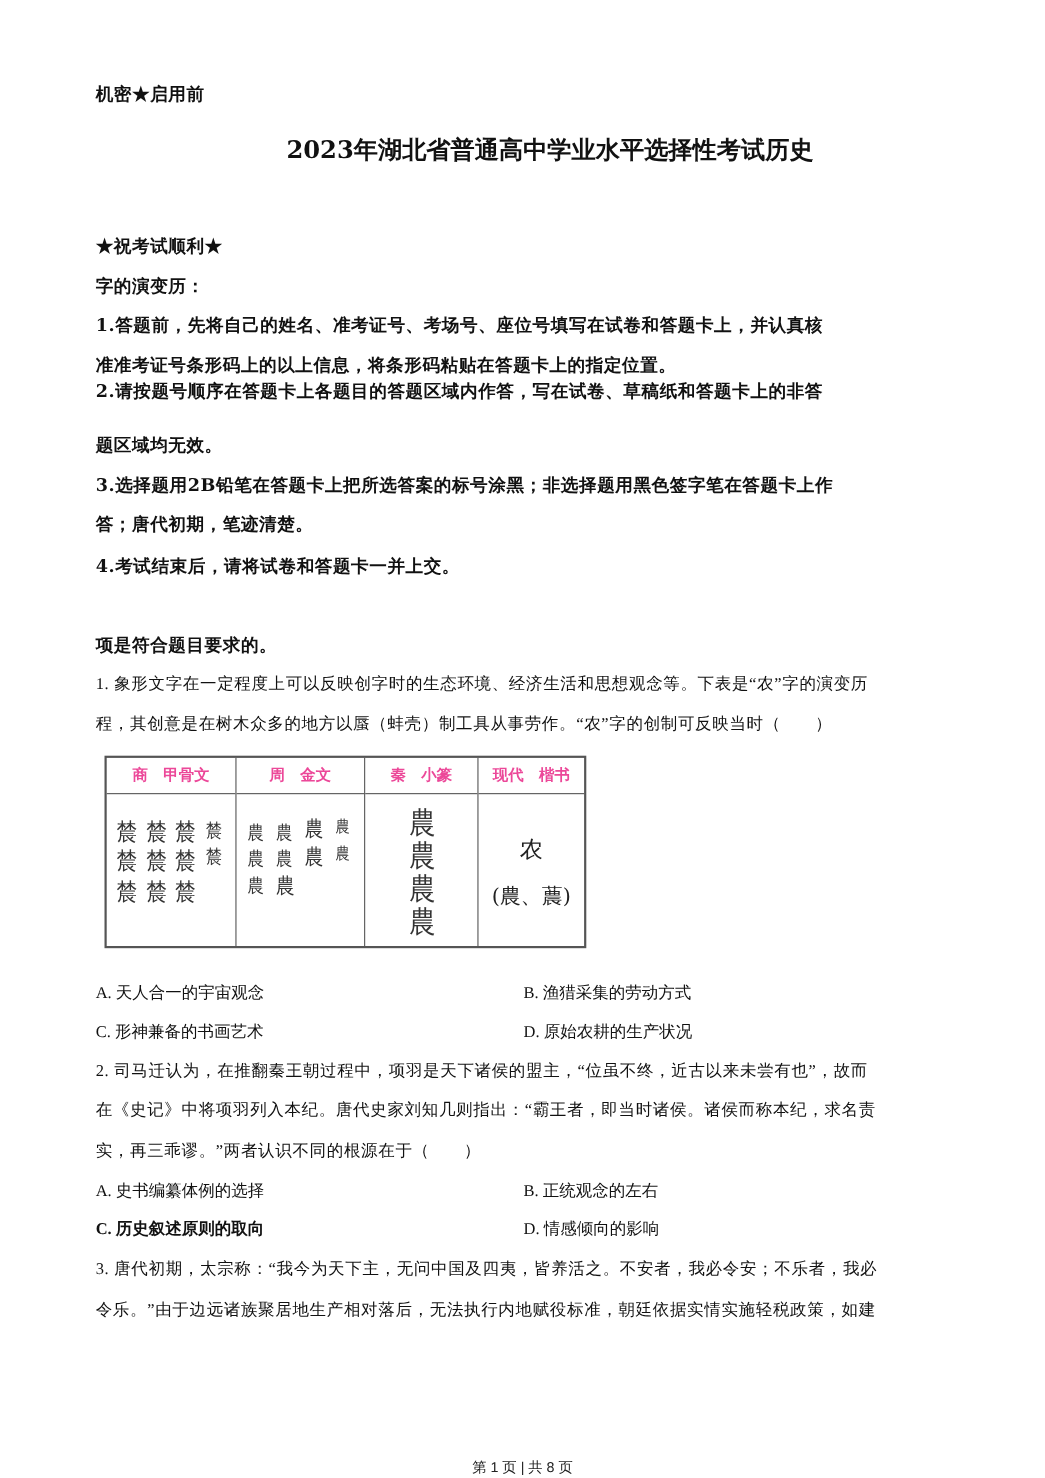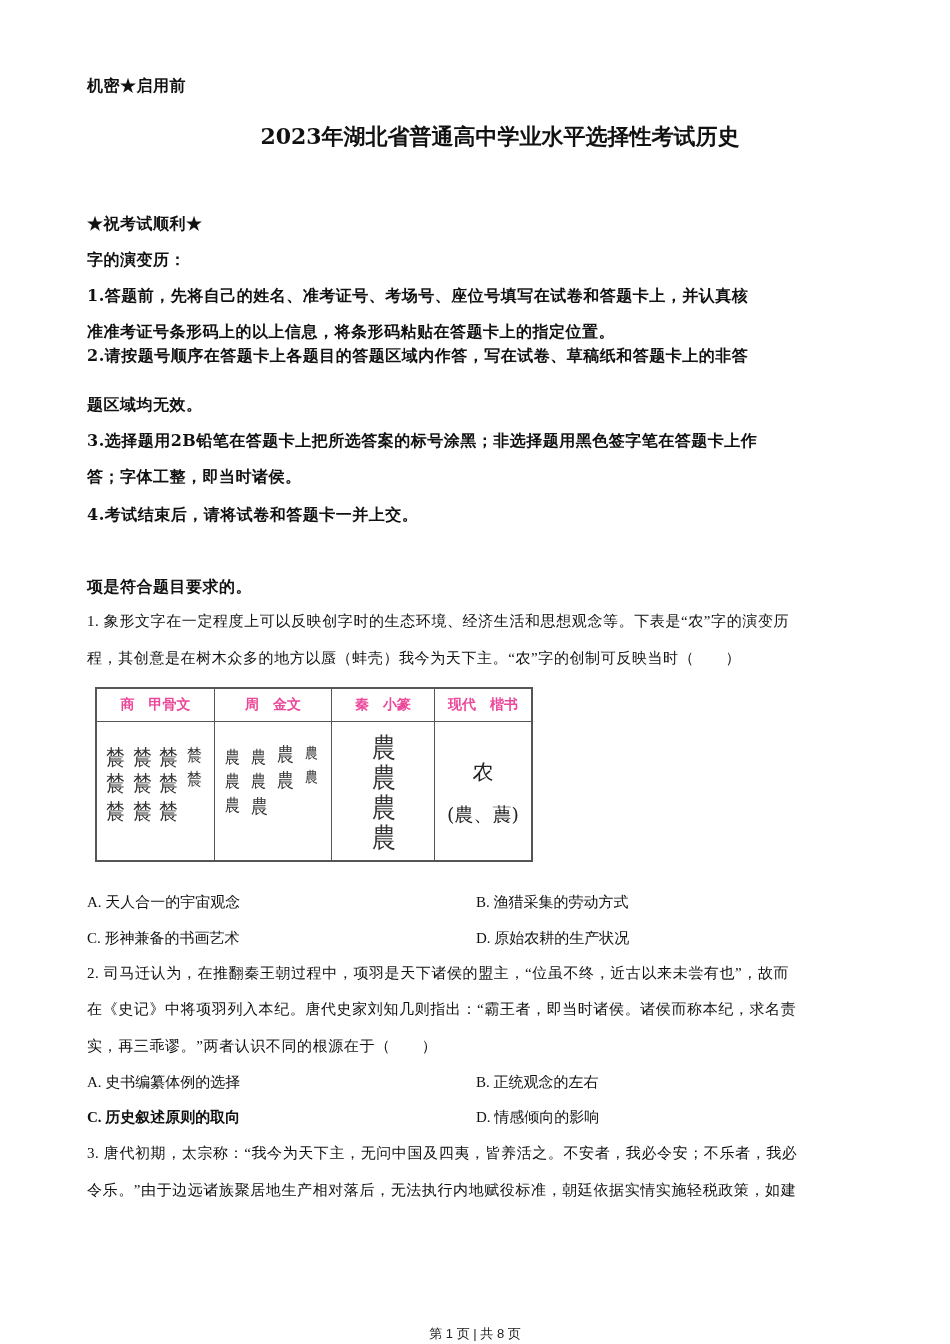--- a/index.html
+++ b/index.html
@@ -32,29 +32,29 @@
   <div class="title">2023年湖北省普通高中学业水平选择性考试历史</div>
   <div class="line hdr" style="top:214px;">★祝考试顺利★</div>
   <div class="line hdr" style="top:250px;">字的演变历：</div>
 
   <div>
     <div class="line hdr" style="top:286px;">1.答题前，先将自己的姓名、准考证号、考场号、座位号填写在试卷和答题卡上，并认真核</div>
     <div class="line hdr" style="top:322px;">准准考证号条形码上的以上信息，将条形码粘贴在答题卡上的指定位置。</div>
     <div class="line hdr" style="top:346px;">2.请按题号顺序在答题卡上各题目的答题区域内作答，写在试卷、草稿纸和答题卡上的非答</div>
     <div class="line hdr" style="top:395px;">题区域均无效。</div>
     <div class="line hdr" style="top:431px;">3.选择题用2B铅笔在答题卡上把所选答案的标号涂黑；非选择题用黑色签字笔在答题卡上作</div>
-    <div class="line hdr" style="top:467px;">答；字体工整，即当时诸侯。</div>
+    <div class="line hdr" style="top:467px;">答；唐代初期，笔迹清楚。</div>
     <div class="line hdr" style="top:505px;">4.考试结束后，请将试卷和答题卡一并上交。</div>
   </div>
 
   <div class="line hdr" style="top:577px;">项是符合题目要求的。</div>
 
   <div>
     <div class="line q" style="top:612px;">1. 象形文字在一定程度上可以反映创字时的生态环境、经济生活和思想观念等。下表是“农”字的演变历</div>
-    <div class="line q" style="top:649px;">程，其创意是在树木众多的地方以蜃（蚌壳）我今为天下主。“农”字的创制可反映当时（　　）</div>
+    <div class="line q" style="top:649px;">程，其创意是在树木众多的地方以蜃（蚌壳）制工具从事劳作。“农”字的创制可反映当时（　　）</div>
 
     <div class="glyph-table">
       <div class="col" style="left:0; width:118px;">
         <div class="th">商　甲骨文</div>
         <div class="td">
           <span class="ancient" style="left:9px; top:26px;">辳</span>
           <span class="ancient" style="left:36px; top:26px;">辳</span>
           <span class="ancient" style="left:62px; top:26px;">辳</span>
           <span class="ancient" style="left:90px; top:26px; font-size:15px;">辳</span>
           <span class="ancient" style="left:9px; top:52px;">辳</span>

